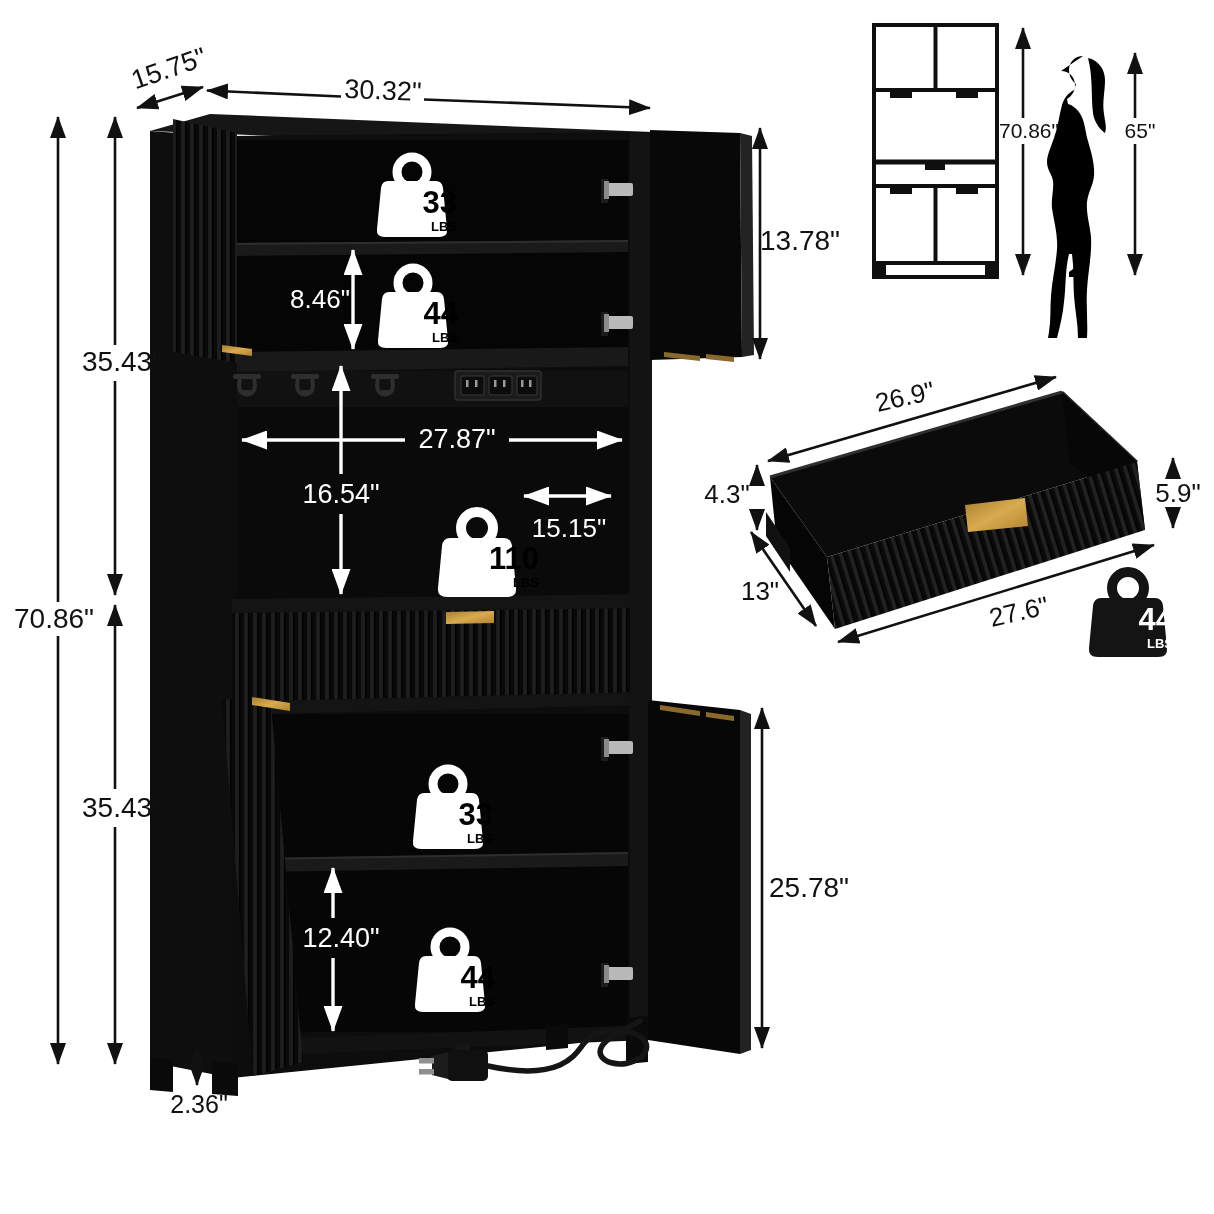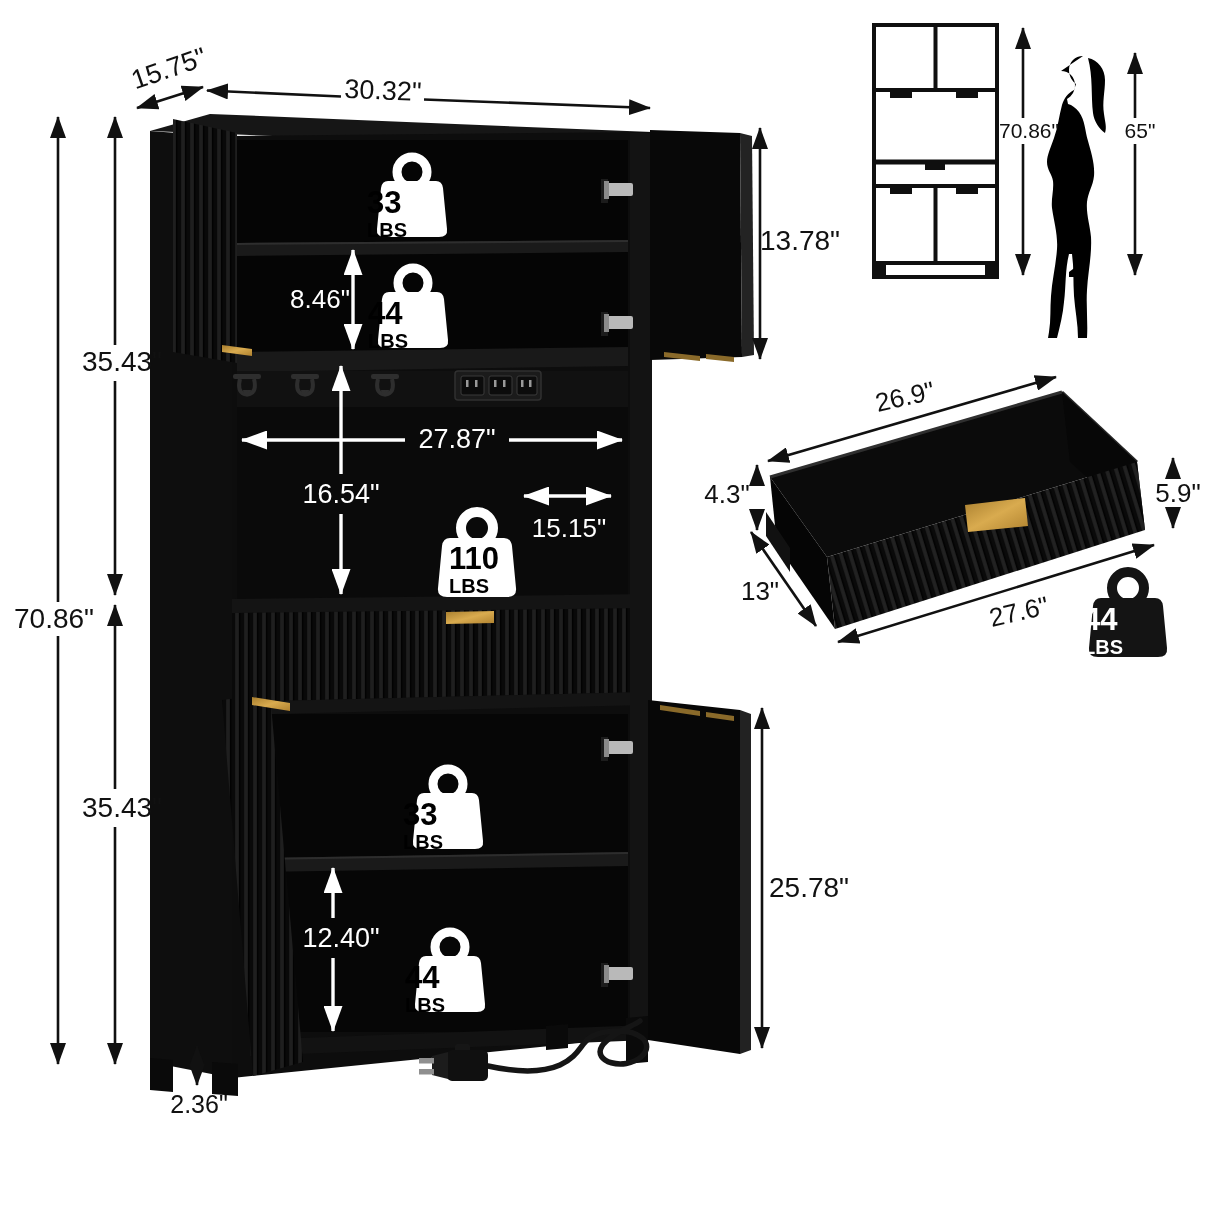--- a/index.html
+++ b/index.html
@@ -3,24 +3,24 @@
 <meta charset="utf-8">
 <style>
   html,body{margin:0;padding:0;background:#fff;}
   .canvas{position:relative;width:1214px;height:1214px;background:#fff;overflow:hidden;
           font-family:"Liberation Sans", sans-serif;}
   .canvas svg{position:absolute;left:0;top:0;}
   .labels{position:absolute;left:0;top:0;width:100%;height:100%;pointer-events:none;}
   .dim{position:absolute;white-space:nowrap;color:#111;font-weight:500;
        transform:translate(-50%,-50%);letter-spacing:0;}
   .dim.white{color:#fff;}
-  .badge-text{position:absolute;width:90px;text-align:left;transform:translate(-50%,0);
+  .badge-text{position:absolute;width:90px;text-align:right;transform:translate(-50%,0);
               color:#000;line-height:1;}
   .badge-text .num{font-size:31px;font-weight:700;}
-  .badge-text .unit{font-size:20px;font-weight:700;margin-top:2px;}
+  .badge-text .unit{font-size:13px;font-weight:700;margin-top:2px;}
   .badge-text.inv{color:#fff;}
 </style>
 </head>
 <body>
 
 <div class="canvas">
 
 <svg width="1214" height="1214" viewBox="0 0 1214 1214">
   <defs>
     <marker id="arrB" markerUnits="userSpaceOnUse" markerWidth="22" markerHeight="16" refX="21" refY="8" orient="auto-start-reverse">

